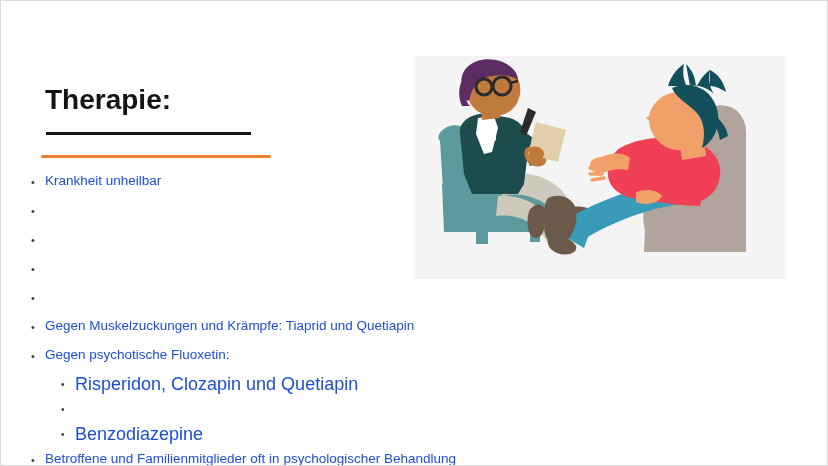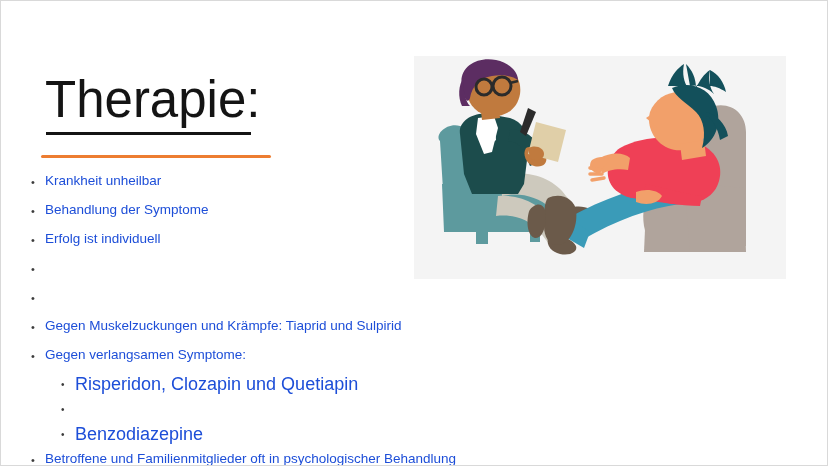--- a/index.html
+++ b/index.html
@@ -28,22 +28,22 @@
   }
 
   
   .title-block {
     position: absolute;
     left: 44px;
     top: 76px;
   }
   .title-text {
     font-family: "Liberation Sans", sans-serif;
-    font-size: 51px;
-    font-weight: 400;
+    font-size: 28px;
+    font-weight: 700;
     color: #141414;
     letter-spacing: 0px;
     line-height: 46px;
     white-space: nowrap;
   }
   .title-underline {
     position: absolute;
     left: 45px;
     top: 131px;
     width: 205px;
@@ -128,44 +128,42 @@
 
   <div class="bullets">
 
     <div class="bullet-row">
       <span class="bullet-marker">•</span>
       <span class="bullet-label">Krankheit unheilbar</span>
     </div>
 
     <div class="bullet-row">
       <span class="bullet-marker">•</span>
-      <span class="bullet-label">Behandlung der Symptome</span>
-    </div>
-
-    <div class="bullet-row">
-      <span class="bullet-marker">•</span>
-      <span class="bullet-label">Erfolg ist individuell</span>
-    </div>
-
-    <div class="bullet-row">
-      <span class="bullet-marker">•</span>
-    </div>
-
-    <div class="bullet-row">
-      <span class="bullet-marker">•</span>
-    </div>
-
-    <div class="bullet-row">
-      <span class="bullet-marker">•</span>
-      <span class="bullet-label">Gegen Muskelzuckungen und Krämpfe: Tiaprid und Sulpirid</span>
-    </div>
-
-    <div class="bullet-row">
-      <span class="bullet-marker">•</span>
-      <span class="bullet-label">Gegen verlangsamen Symptome:</span>
+    </div>
+
+    <div class="bullet-row">
+      <span class="bullet-marker">•</span>
+    </div>
+
+    <div class="bullet-row">
+      <span class="bullet-marker">•</span>
+    </div>
+
+    <div class="bullet-row">
+      <span class="bullet-marker">•</span>
+    </div>
+
+    <div class="bullet-row">
+      <span class="bullet-marker">•</span>
+      <span class="bullet-label">Gegen Muskelzuckungen und Krämpfe: Tiaprid und Quetiapin</span>
+    </div>
+
+    <div class="bullet-row">
+      <span class="bullet-marker">•</span>
+      <span class="bullet-label">Gegen psychotische Fluoxetin:</span>
     </div>
 
     <div class="bullet-row sub">
       <span class="bullet-marker">•</span>
       <span class="bullet-label">Risperidon, Clozapin und Quetiapin</span>
     </div>
 
     <div class="bullet-row sub">
       <span class="bullet-marker">•</span>
     </div>

